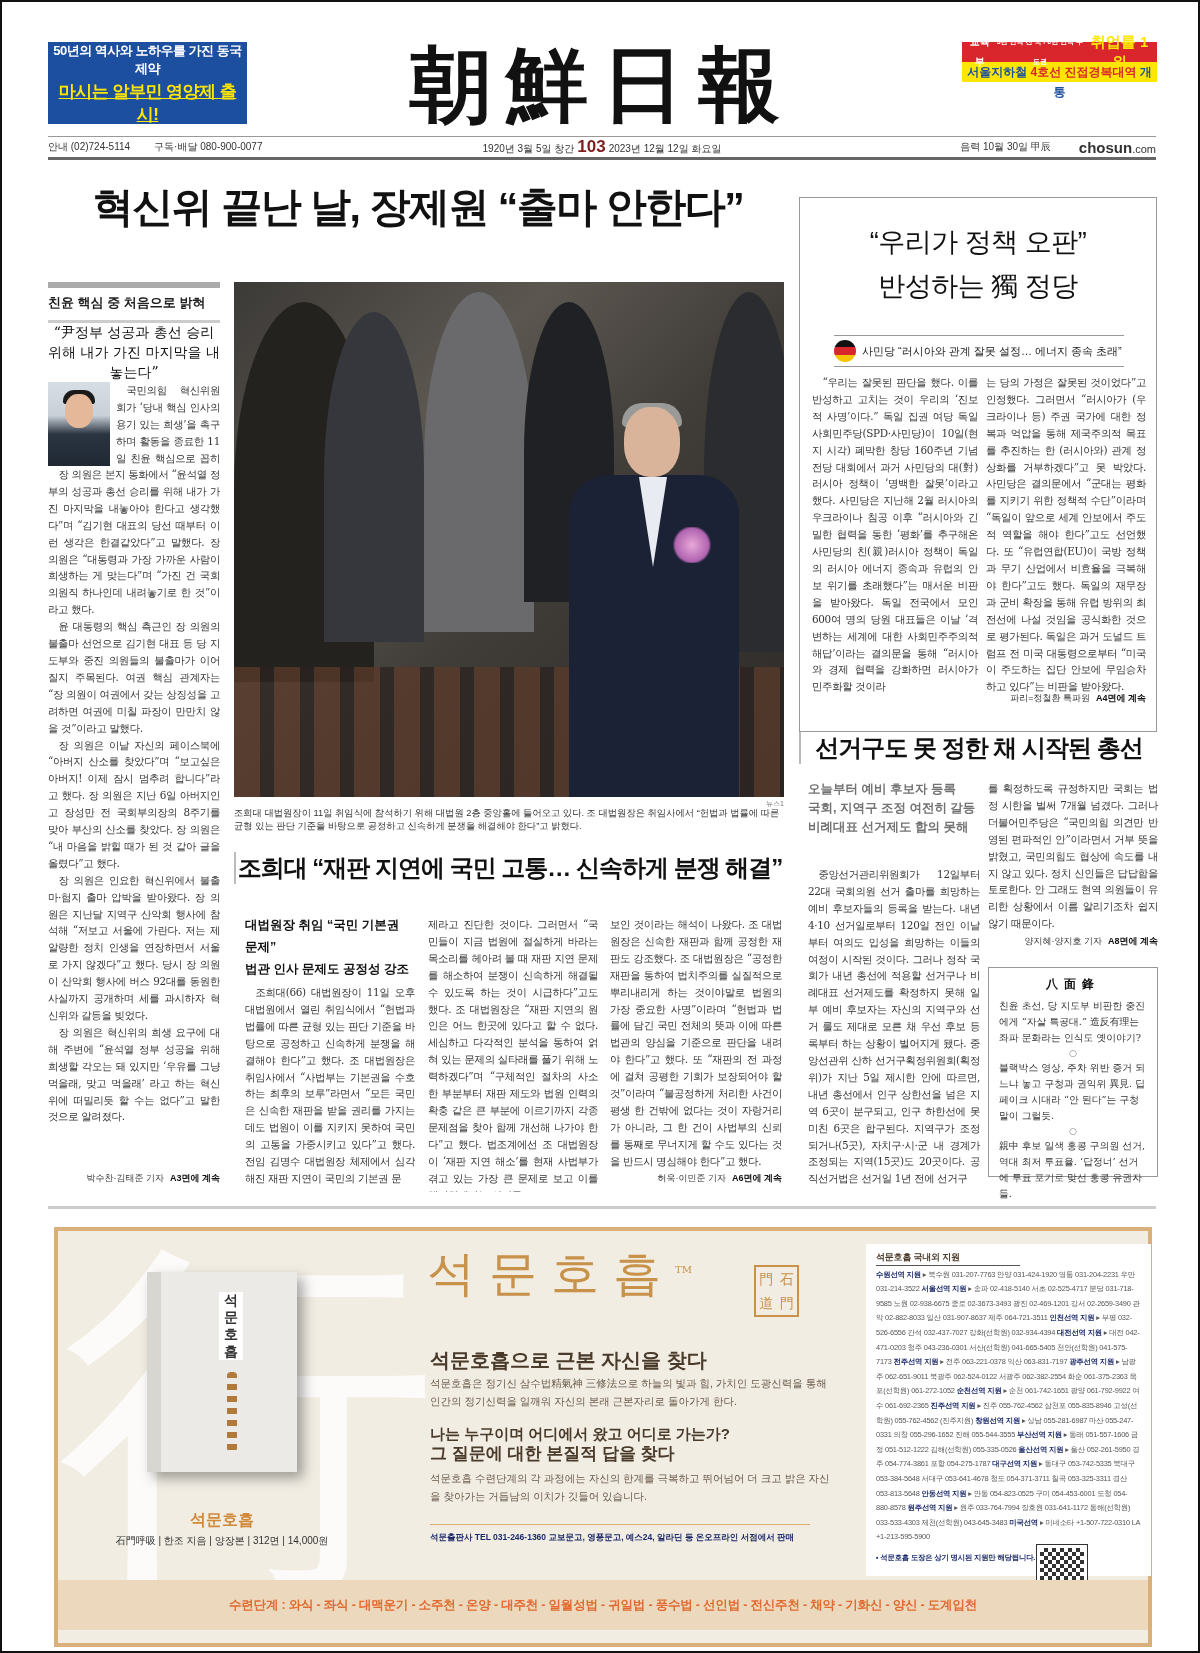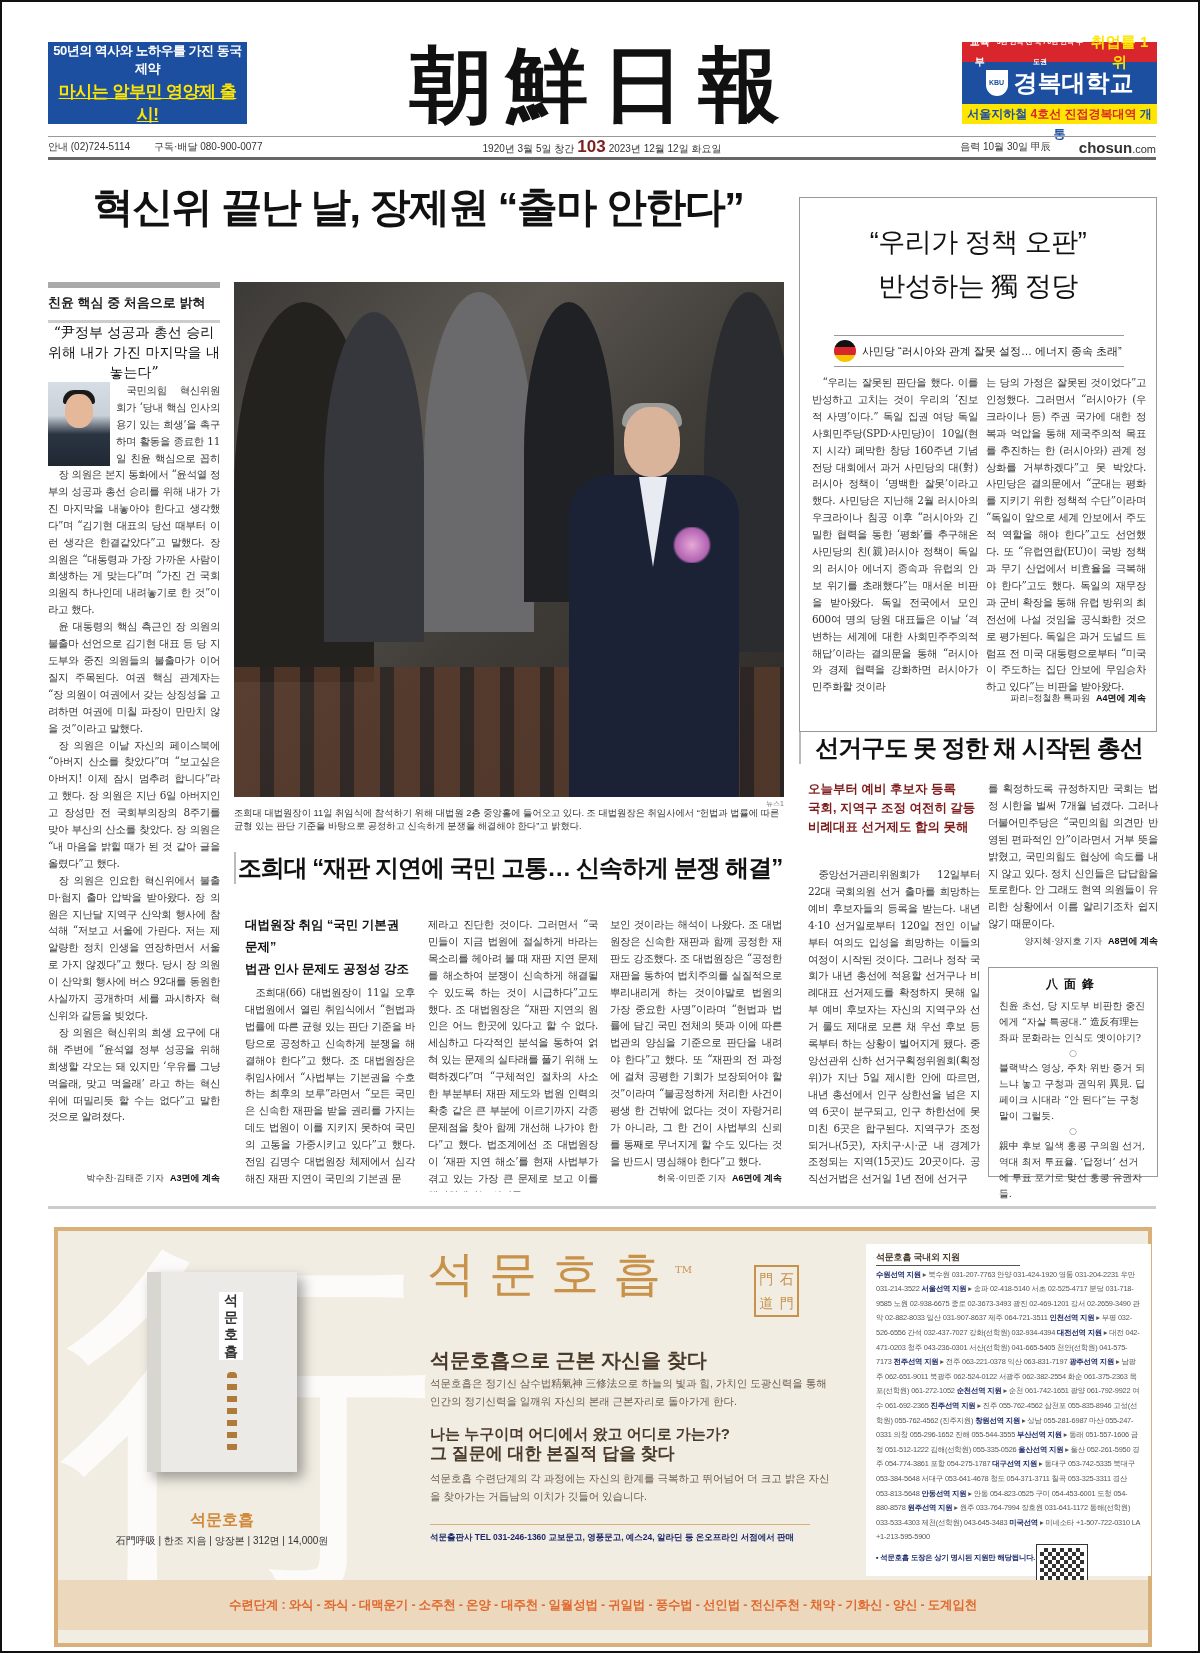--- a/index.html
+++ b/index.html
@@ -53,21 +53,21 @@
 
 .court-head{left:232px;top:850px;width:550px;border-left:2px solid #bbb;font-size:24px;letter-spacing:-1px;text-align:center;color:#111;font-family:"Liberation Sans",sans-serif}
 .court-sub{left:243px;top:912px;width:170px;font-family:"Liberation Sans",sans-serif;font-weight:bold;font-size:12.5px;line-height:22px;color:#111}
 
 .de-box{left:797px;top:195px;width:358px;height:535px;border:1px solid #999}
 .de-head{left:797px;top:218px;width:358px;text-align:center;font-size:27px;line-height:44px;letter-spacing:-0.5px;color:#111;font-family:"Liberation Sans",sans-serif}
 .de-sub{left:832px;top:333px;width:290px;border-top:1px solid #999;border-bottom:1px solid #999;padding:4px 0;font-family:"Liberation Sans",sans-serif;font-size:11px;display:flex;align-items:center;gap:6px}
 .de-flag{width:22px;height:22px;border-radius:50%;background:linear-gradient(180deg,#111 0 33%,#d9262c 33% 66%,#f5c400 66%)}
 
 .el-head{left:797px;top:730px;width:358px;font-size:24px;text-align:center;letter-spacing:-1px;color:#111;font-family:"Liberation Sans",sans-serif;border-left:2px solid #bbb}
-.el-sub{left:806px;top:778px;width:180px;font-family:"Liberation Sans",sans-serif;font-weight:bold;font-size:12.5px;line-height:19px;color:#7f1d1d}
+.el-sub{left:806px;top:778px;width:180px;font-family:"Liberation Sans",sans-serif;font-weight:bold;font-size:12.5px;line-height:19px;color:#737373}
 
 .pal-box{left:986px;top:965px;width:170px;height:210px;border:1px solid #999;padding:8px 10px;font-size:9.8px;line-height:16px;color:#333}
 .pal-title{text-align:center;font-weight:bold;font-size:12px;letter-spacing:6px;margin-bottom:6px;color:#111}
 .pal-sep{text-align:center;color:#888;font-size:9px;line-height:14px}
 .divider{left:46px;top:1204px;width:1108px;height:3px;background:#ccc}
 
 .ad{left:52px;top:1225px;width:1098px;height:420px;background:#f1ede3;border:4px solid #d9b07a}
 .ad-brush{position:absolute;left:0;top:0;width:400px;height:300px;color:#fff;font-size:380px;line-height:380px;opacity:.8;font-family:"DejaVu Serif",serif}
 .book{left:145px;top:1270px;width:150px;height:200px;background:#ebeae6;box-shadow:6px 6px 12px rgba(0,0,0,.35);border-left:14px solid #d8d6d0}
 .book .bt{position:absolute;left:58px;top:20px;width:24px;font-size:14px;line-height:17px;text-align:center;color:#333;font-weight:bold;background:#fff}
@@ -102,24 +102,20 @@
 </div>
 
 <div class="abs logo">朝鮮日報</div>
 
 <div class="abs ad-right">
   <div class="r1">
       <span>교육부</span>
       <span style="font-size:7px">3년 연속 전 국 / 6년 연속 수도권</span>
       <b>취업률 1위</b>
     </div>
-  <div class="r2">
-      <span class="badge">KBU</span>
-      <span>경복대학교</span>
-    </div>
   <div class="r3"><span style="color:#1d4fa0">서울지하철</span> <span>4호선 진접경복대역</span> <span style="color:#1d4fa0">개통</span></div>
 </div>
 
 <div class="abs info-bar">
   <span>안내 (02)724-5114</span>
   <span style="margin-left:24px">구독·배달 080-900-0077</span>
   <div class="c"><span>1920년 3월 5일 창간</span><b>103</b><span>2023년 12월 12일 화요일</span></div>
   <div class="r">
       <span>음력 10월 30일 甲辰</span>
       <b><span>chosun</span><small>.com</small></b>

